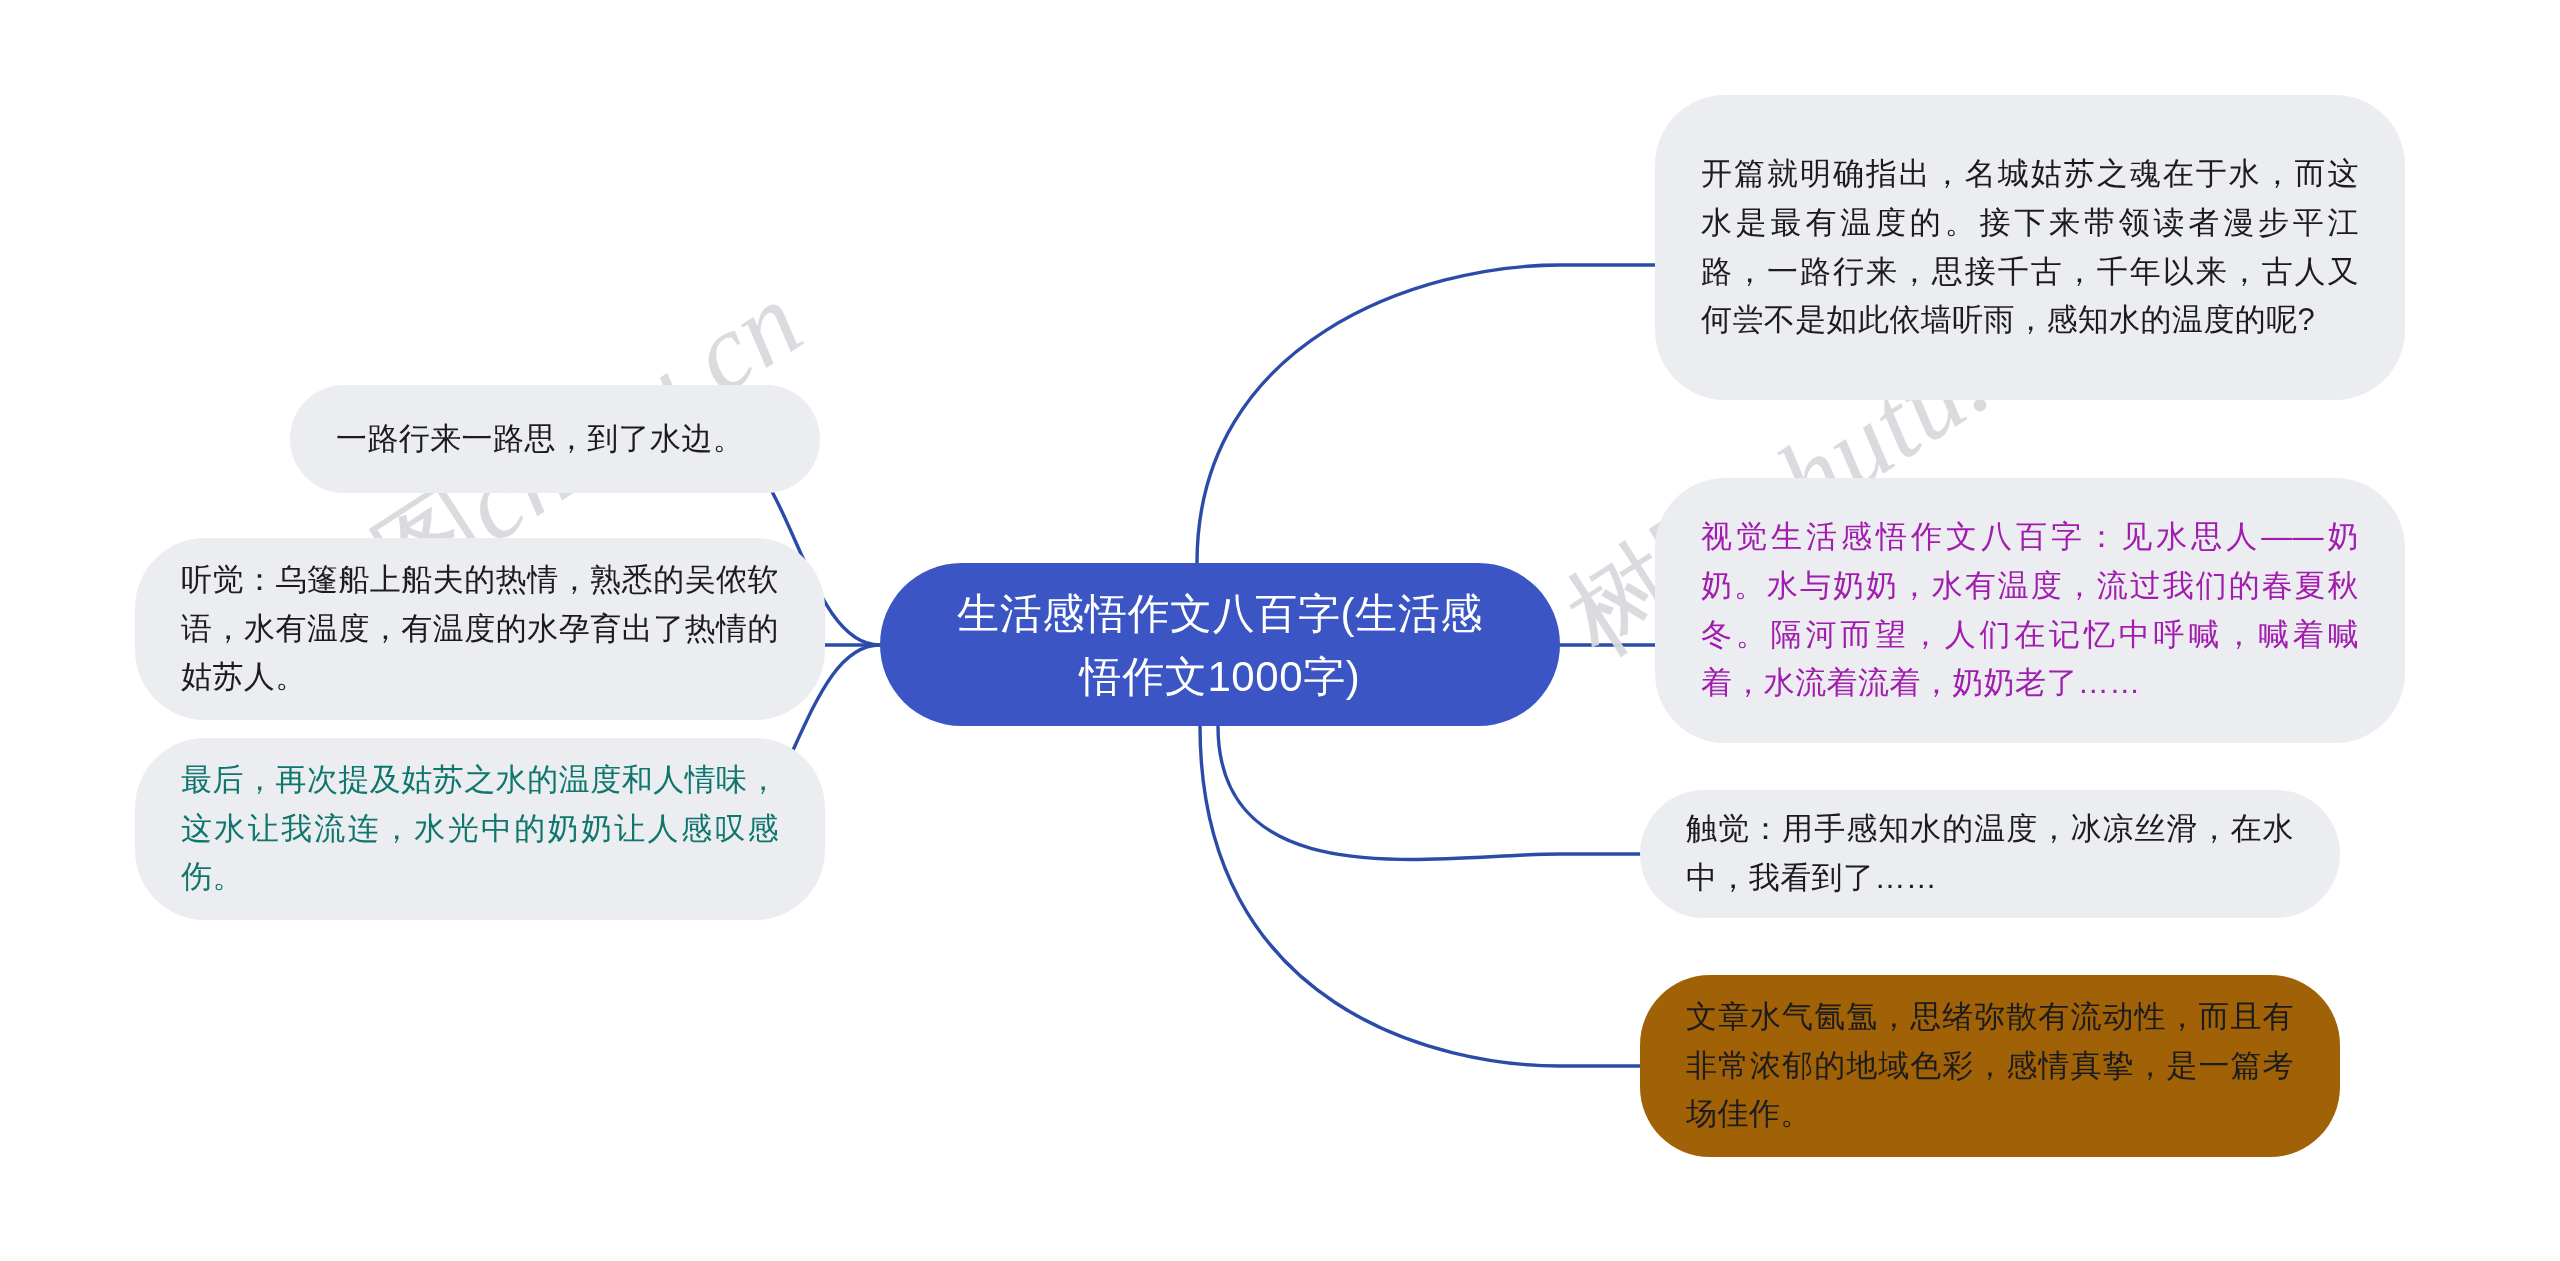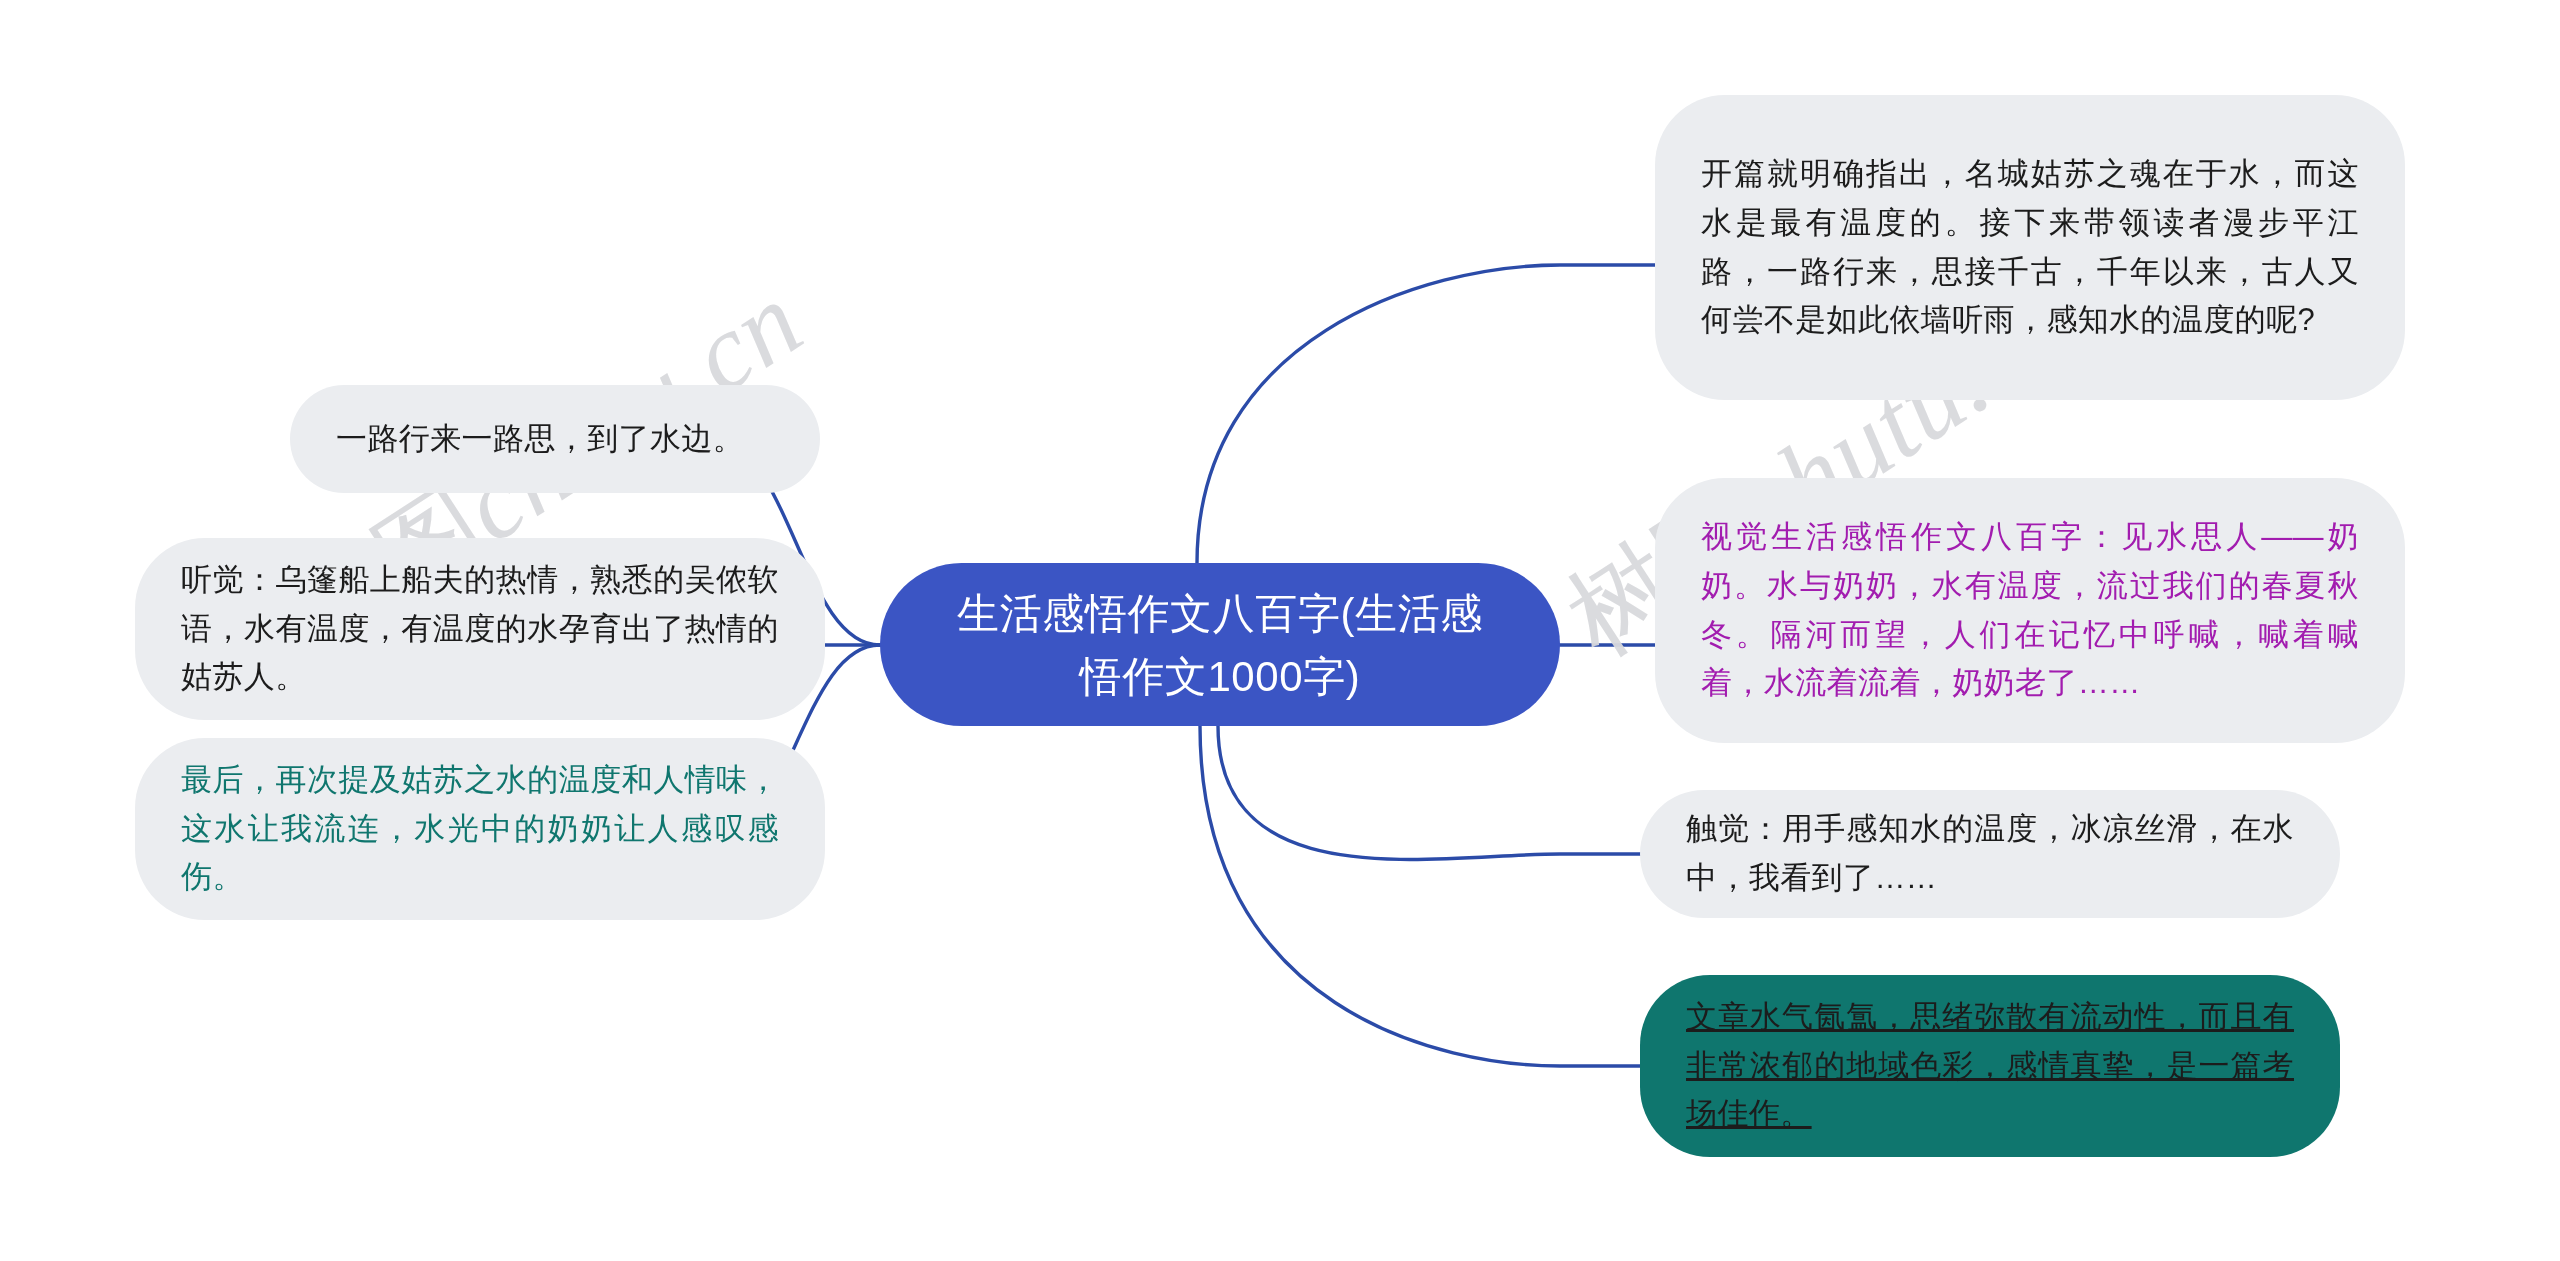--- a/index.html
+++ b/index.html
@@ -160,17 +160,17 @@
 
   <div class="node leaf" id="leaf-r1" style="background: rgb(235, 237, 240); color: rgb(28, 28, 28);">
     <span class="txt">开篇就明确指出，名城姑苏之魂在于水，而这水是最有温度的。接下来带领读者漫步平江路，一路行来，思接千古，千年以来，古人又何尝不是如此依墙听雨，感知水的温度的呢?</span>
   </div>
   <div class="node leaf" id="leaf-r2" style="background: rgb(235, 237, 240); color: #a21caf;">
     <span class="txt">视觉生活感悟作文八百字：见水思人——奶奶。水与奶奶，水有温度，流过我们的春夏秋冬。隔河而望，人们在记忆中呼喊，喊着喊着，水流着流着，奶奶老了……</span>
   </div>
   <div class="node leaf" id="leaf-r3" style="background: rgb(235, 237, 240); color: rgb(28, 28, 28);">
     <span class="txt">触觉：用手感知水的温度，冰凉丝滑，在水中，我看到了……</span>
   </div>
-  <div class="node leaf" id="leaf-r4" style="background: #0f766e; color: rgb(28, 28, 28); text-decoration: underline;">
+  <div class="node leaf" id="leaf-r4" style="background: #a16207; color: rgb(28, 28, 28);">
     <span class="txt">文章水气氤氲，思绪弥散有流动性，而且有非常浓郁的地域色彩，感情真挚，是一篇考场佳作。</span>
   </div>
 
 </div>
 
 </body></html>

